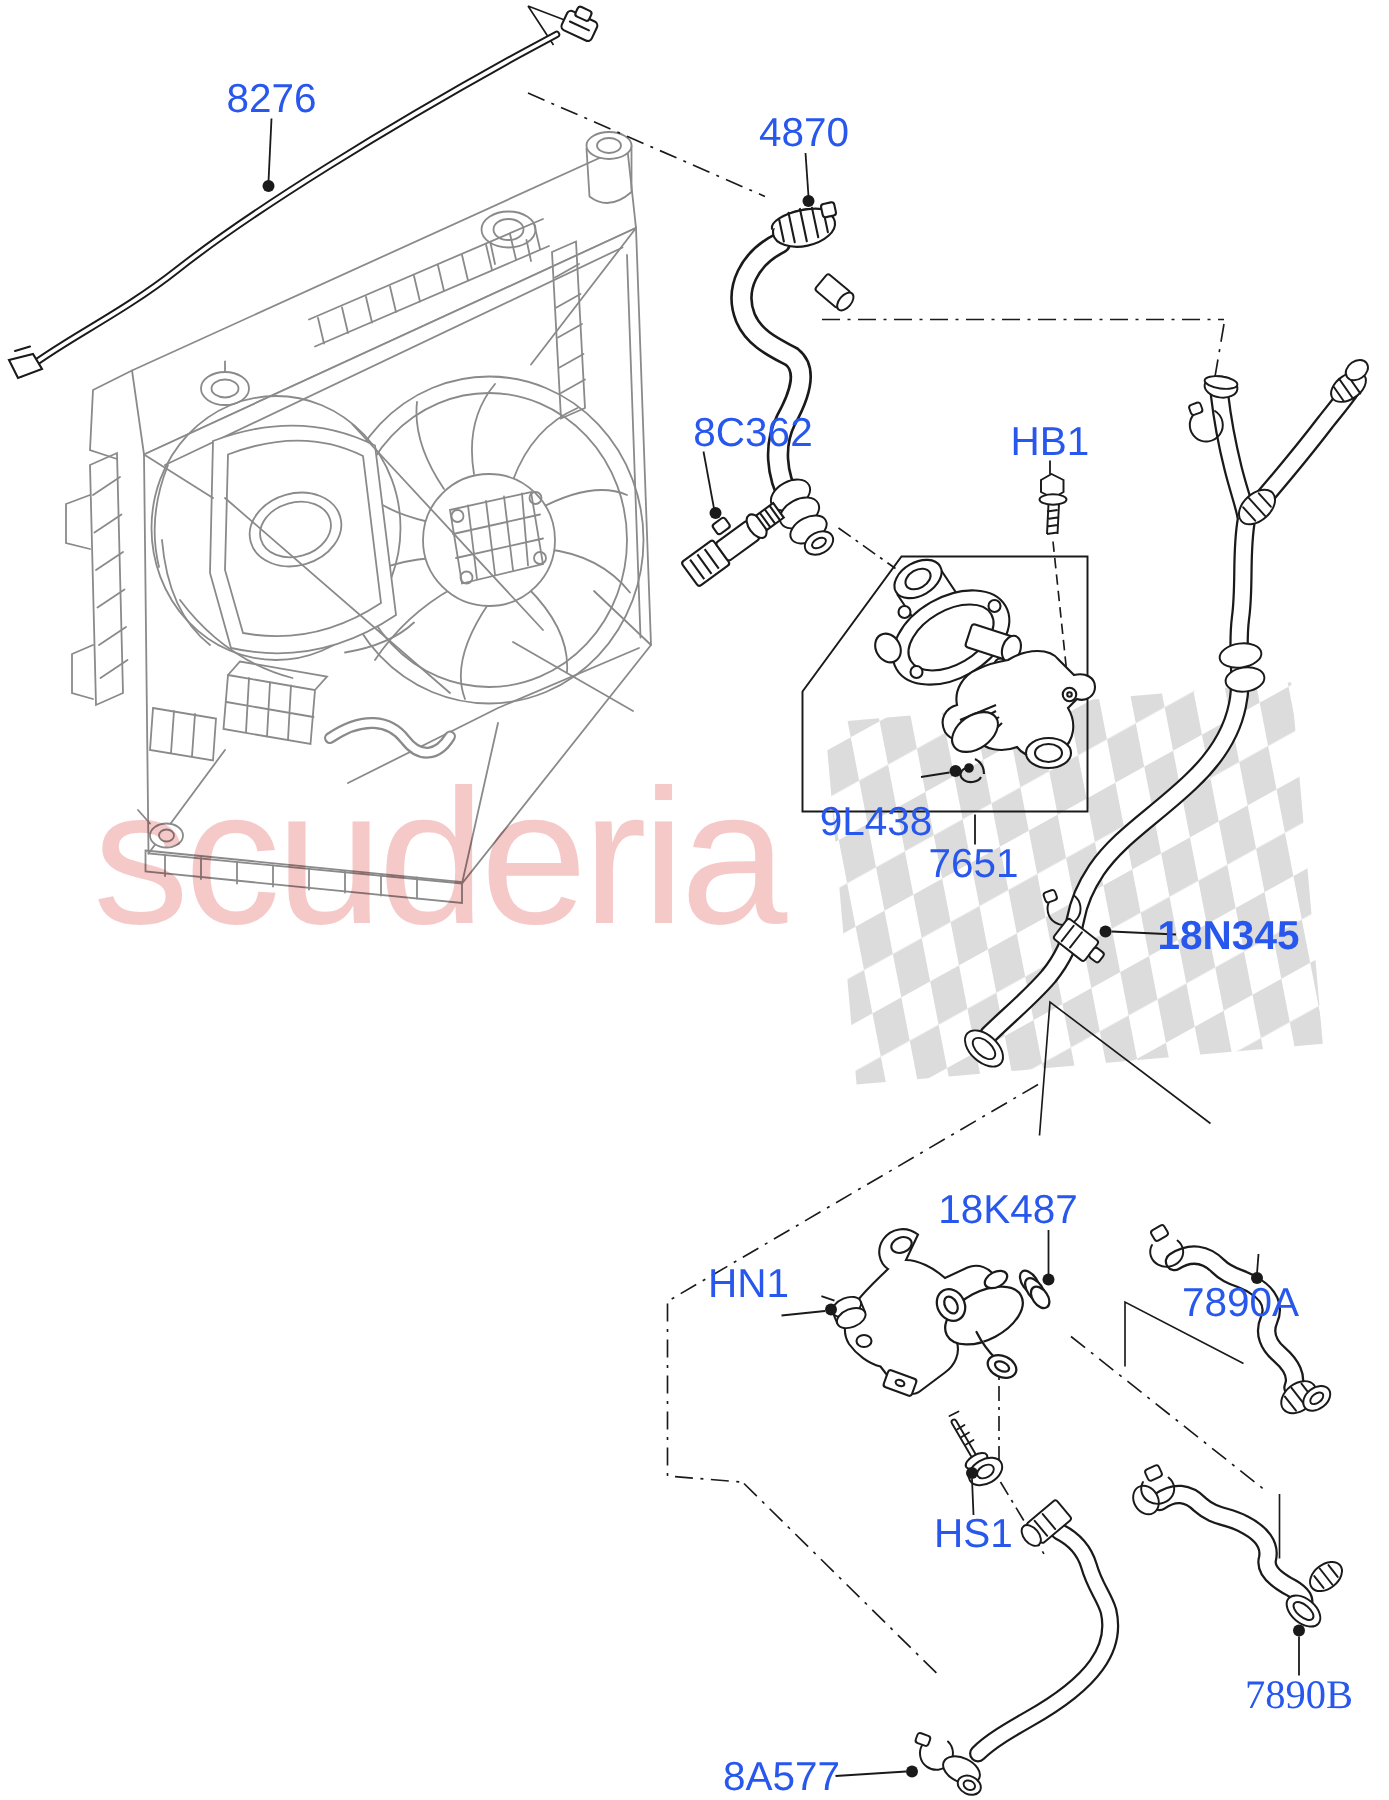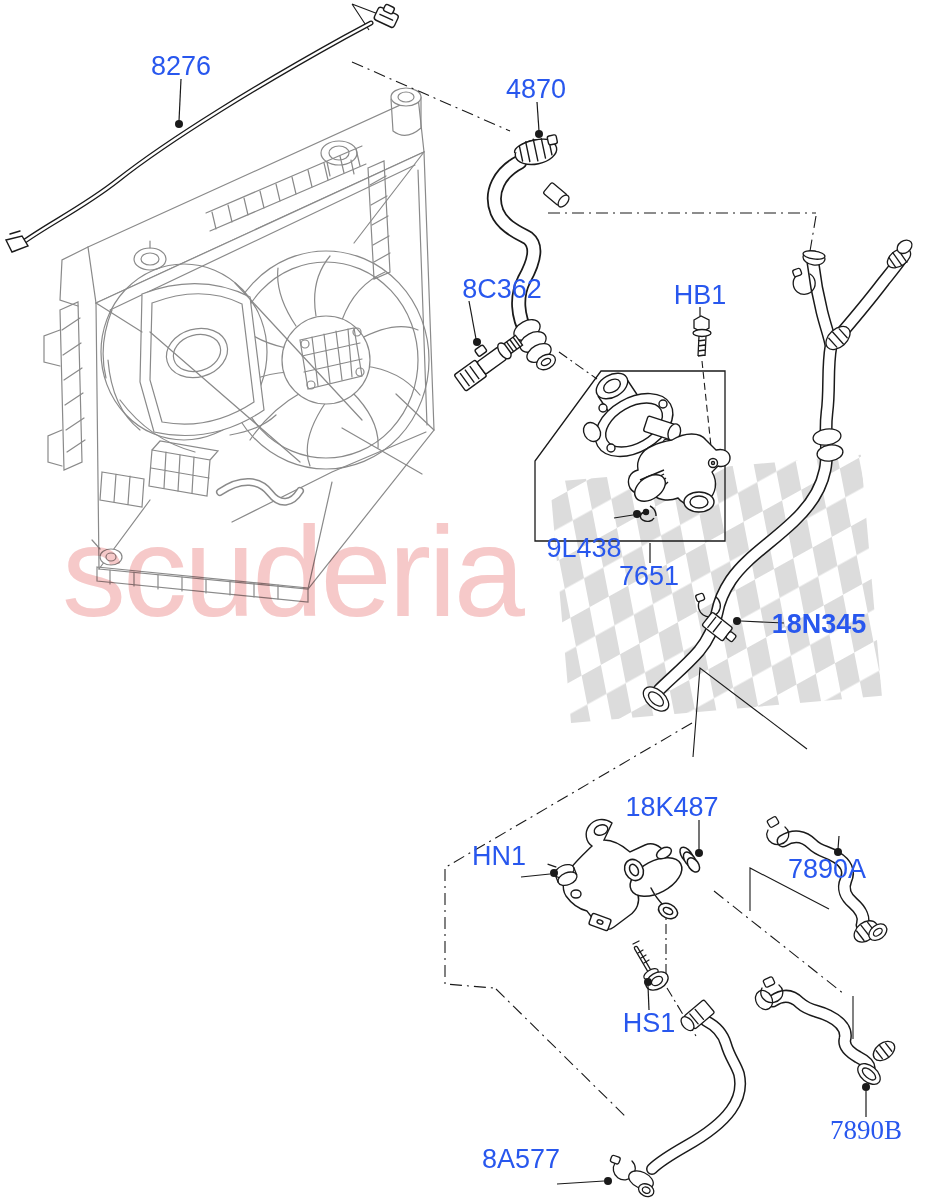--- a/index.html
+++ b/index.html
@@ -351,17 +351,17 @@
       <div class="part-label" style="left: 536px; top: 89px;">4870</div>
       <div class="part-label" style="left: 466px; top: 289px; margin-left: 36px;">8C362</div>
       <div class="part-label" style="left: 700px; top: 295px;">HB1</div>
       <div class="part-label" style="left: 584px; top: 519px; margin-top: 29px;">9L438</div>
       <div class="part-label" style="left: 649px; top: 576px;">7651</div>
       <div class="part-label" style="left: 819px; top: 624px; font-weight: bold;">18N345</div>
       <div class="part-label" style="left: 672px; top: 807px;">18K487</div>
       <div class="part-label" style="left: 827px; top: 823px; margin-top: 46px;">7890A</div>
       <div class="part-label" style="left: 499px; top: 856px;">HN1</div>
       <div class="part-label" style="left: 649px; top: 1023px;">HS1</div>
-      <div class="part-label" style="left: 521px; top: 1159px; text-align: center;">8A577</div>
+      <div class="part-label" style="left: 521px; top: 1185px; text-align: center;">8A577</div>
       <div class="part-label" style="left: 866px; top: 1130px; font-family: Liberation Serif, serif;">7890B</div>
     </div>
 
 </div>
 
 </body></html>

